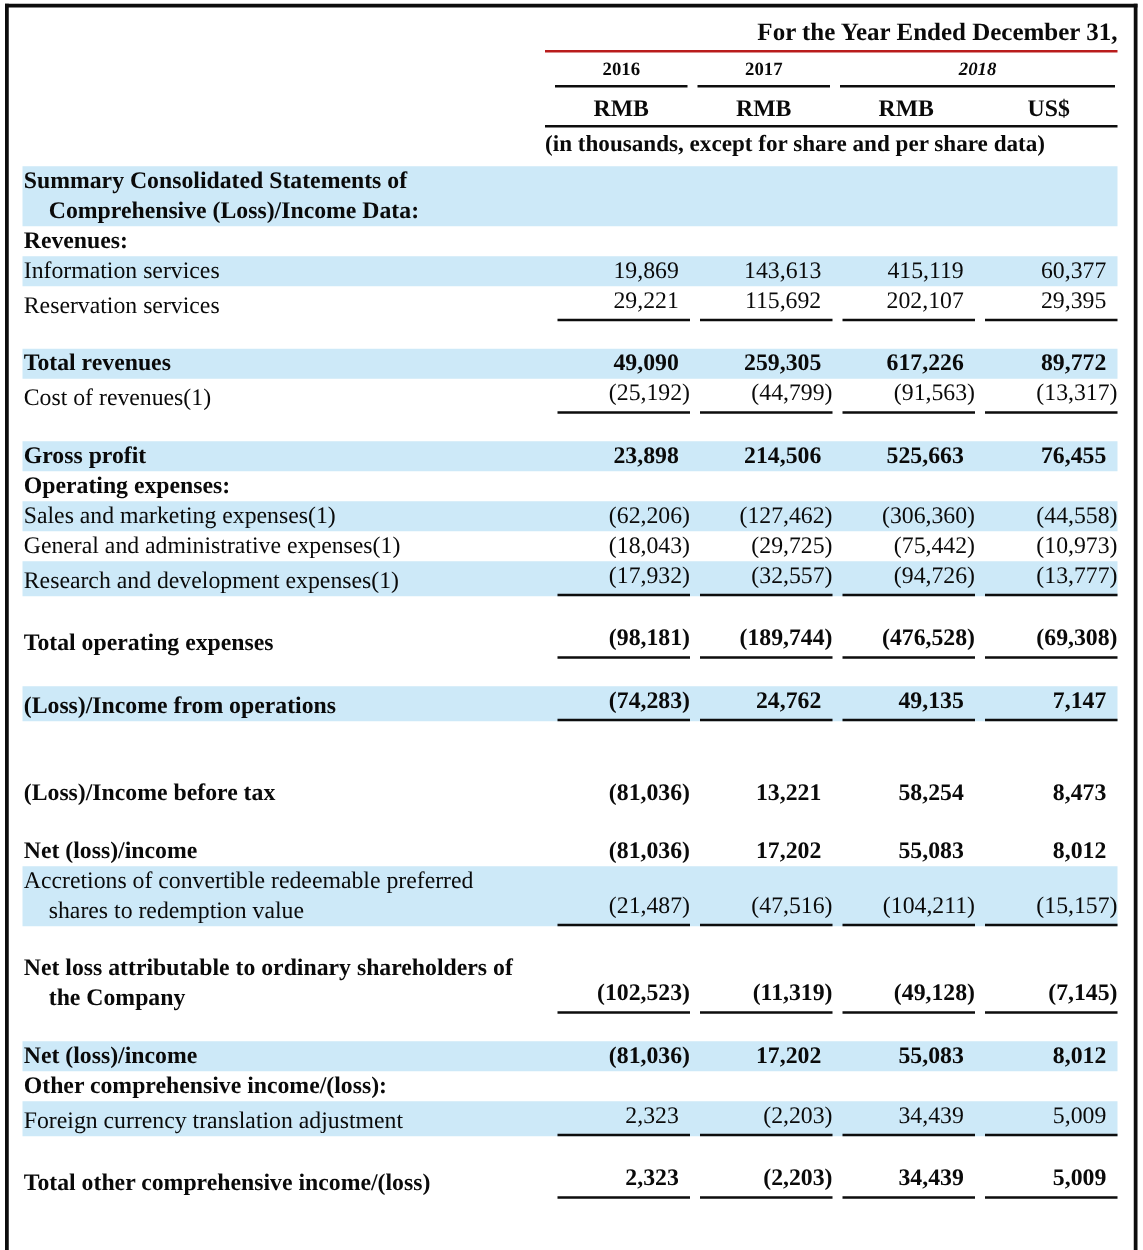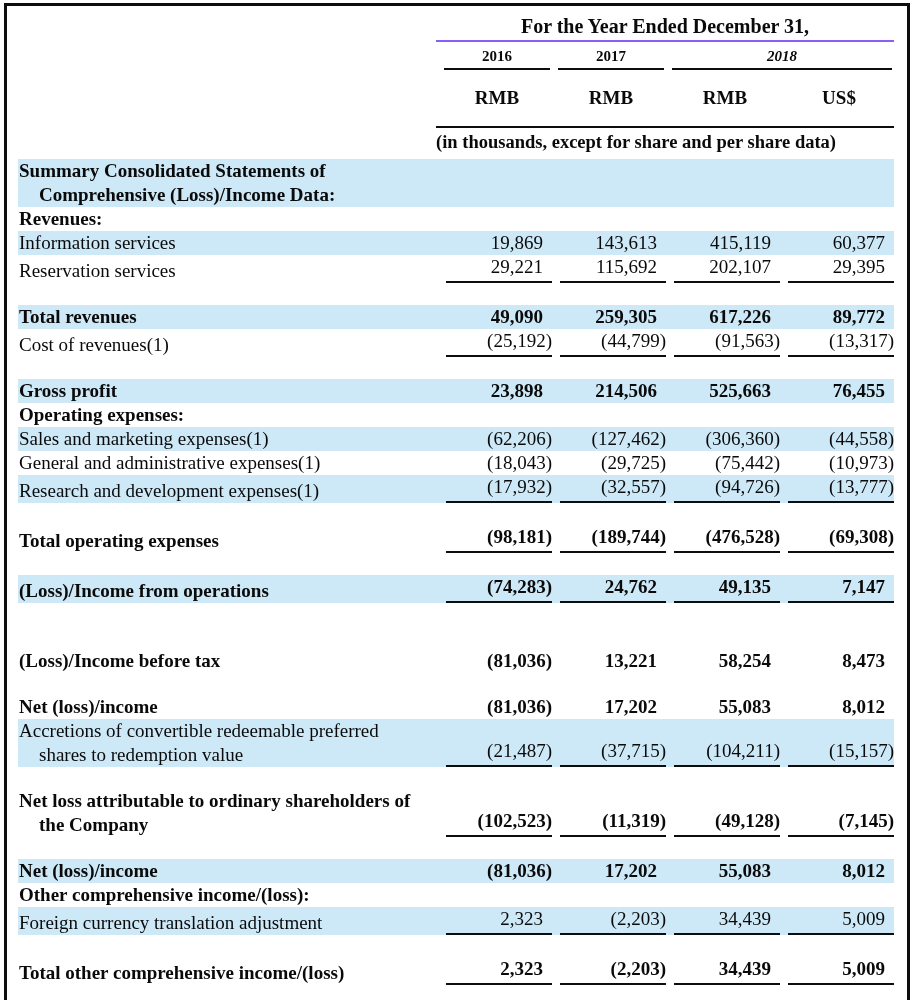--- a/index.html
+++ b/index.html
@@ -11,31 +11,31 @@
     border:3px solid #0d0d0d; border-bottom:none;
     min-height:997px;
     padding:8px 13px 6px 11px;
   }
 
   
   .hdr-row { display:flex; }
   .hdr-spacer { flex:1; }
   .hdr-cols { width:458px; }
   .hdr-title {
-    font-weight:bold; font-size:20px; text-align:center;
-    padding-bottom:2px; border-bottom:2px solid #8b5cf6; line-height:24px;
+    font-weight:bold; font-size:20px; text-align:right;
+    padding-bottom:2px; border-bottom:2px solid #b91c1c; line-height:24px;
   }
   .hdr-years { display:flex; margin-top:2px; }
   .yr {
     font-weight:bold; font-size:15px; text-align:center; line-height:24px;
     border-bottom:2px solid #0d0d0d; margin-left:8px;
   }
   .yr.w1 { width:106px; }
   .yr.w2 { width:220px;font-style:italic; }
-  .hdr-cur { display:flex; border-bottom:2px solid #0d0d0d; padding-bottom:16px; margin-top:16px; }
+  .hdr-cur { display:flex; border-bottom:2px solid #0d0d0d; padding-bottom:0; margin-top:6px; }
   .cur {
     width:106px; margin-left:8px; font-weight:bold; font-size:19px;
     text-align:center; line-height:24px;
   }
   .hdr-note {
     font-weight:bold; font-size:18.5px; text-align:left; line-height:26px;
     white-space:nowrap; padding-top:1px;
   }
 
   
@@ -220,21 +220,21 @@
         <div class="cell"><span class="val np">17,202</span></div>
         <div class="cell"><span class="val np">55,083</span></div>
         <div class="cell"><span class="val np">8,012</span></div>
       </div>
       <div class="row stripe">
         <div class="lbl">
           <div>Accretions of convertible redeemable preferred</div>
           <div class="l2">shares to redemption value</div>
         </div>
         <div class="cell rule"><span class="val">(21,487)</span></div>
-        <div class="cell rule"><span class="val">(37,715)</span></div>
+        <div class="cell rule"><span class="val">(47,516)</span></div>
         <div class="cell rule"><span class="val">(104,211)</span></div>
         <div class="cell rule"><span class="val">(15,157)</span></div>
       </div>
       <div class="spacer"></div>
       <div class="row bold">
         <div class="lbl">
           <div>Net loss attributable to ordinary shareholders of</div>
           <div class="l2">the Company</div>
         </div>
         <div class="cell rule"><span class="val">(102,523)</span></div>

